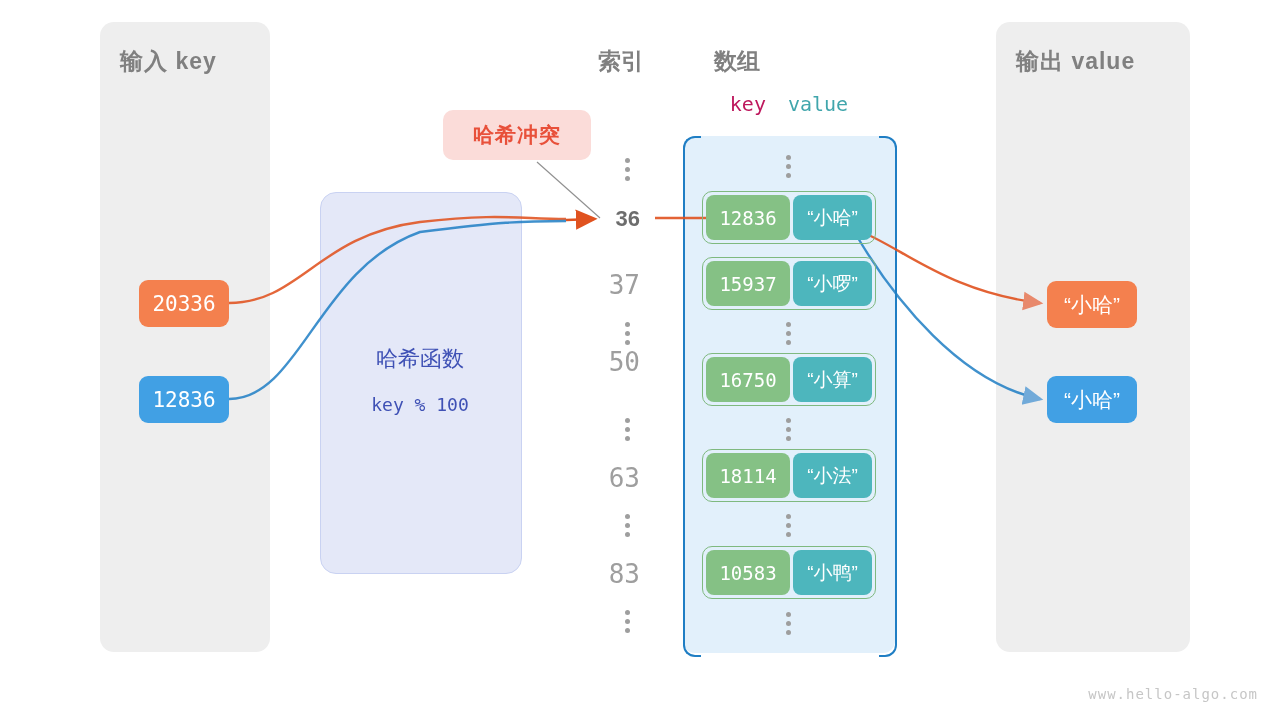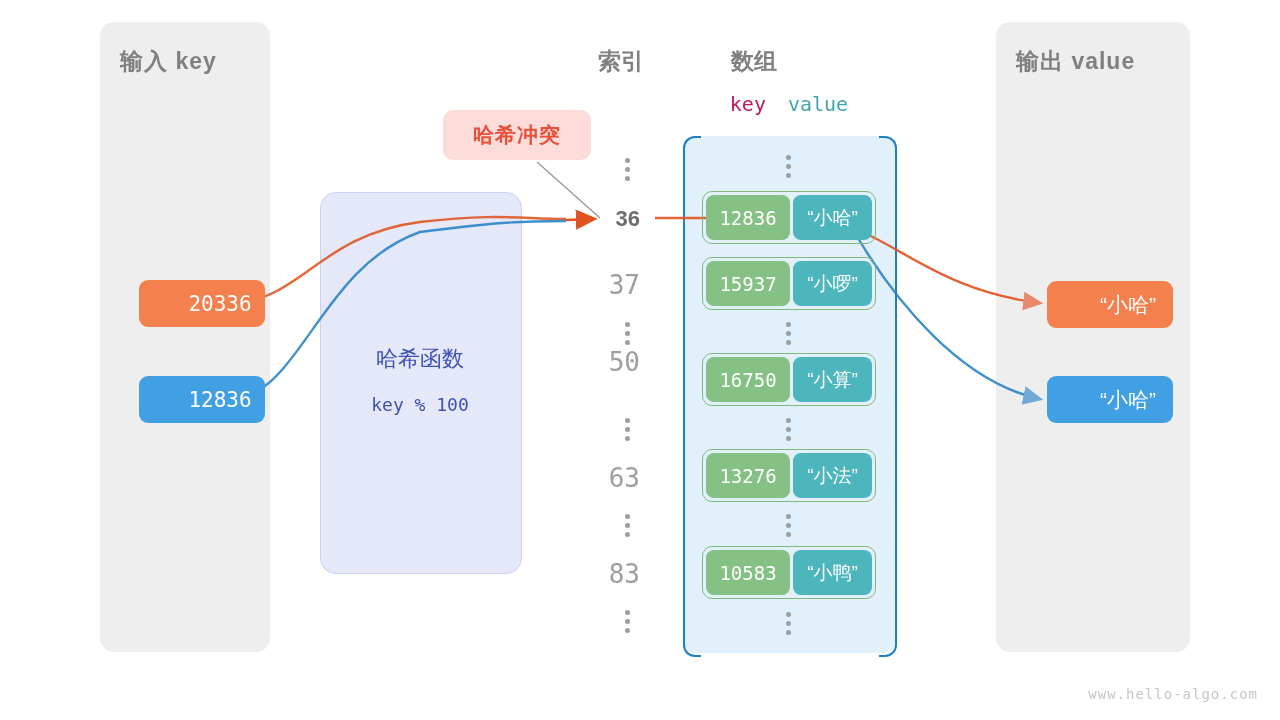--- a/index.html
+++ b/index.html
@@ -38,21 +38,21 @@
 
   
   .col-header {
     position: absolute;
     font-size: 23px;
     font-weight: bold;
     color: #808080;
     white-space: nowrap;
   }
   #hdr-index { left: 598px; top: 46px; }
-  #hdr-array { left: 731px; top: 46px; }
+  #hdr-array { left: 714px; top: 46px; }
 
   #hdr-kv {
     position: absolute;
     left: 683px; top: 92px;
     width: 212px;
     text-align: center;
     font-family: "DejaVu Sans Mono", monospace;
     font-size: 20px;
     white-space: nowrap;
   }
@@ -102,21 +102,20 @@
 
   
   .chip {
     position: absolute;
     width: 90px; height: 47px;
     border-radius: 9px;
     display: flex; align-items: center; justify-content: center;
     color: #ffffff;
     font-size: 21px;
     white-space: nowrap;
-    padding-left: 36px;
   }
   .chip.mono { font-family: "DejaVu Sans Mono", monospace; }
   .chip.orange { background: #f4804e; }
   .chip.blue   { background: #41a0e4; }
   #in-key-0  { left: 139px; top: 280px; }
   #in-key-1  { left: 139px; top: 376px; }
   #out-val-0 { left: 1047px; top: 281px; }
   #out-val-1 { left: 1047px; top: 376px; }
 
   
@@ -336,21 +335,21 @@
   </div>
   <div class="pair" style="top:257px">
     <div class="cell k">15937</div>
     <div class="cell v">“小啰”</div>
   </div>
   <div class="pair" style="top:353px">
     <div class="cell k">16750</div>
     <div class="cell v">“小算”</div>
   </div>
   <div class="pair" style="top:449px">
-    <div class="cell k">13276</div>
+    <div class="cell k">18114</div>
     <div class="cell v">“小法”</div>
   </div>
   <div class="pair" style="top:546px">
     <div class="cell k">10583</div>
     <div class="cell v">“小鸭”</div>
   </div>
 
   <div id="watermark">www.hello-algo.com</div>
 
 </div>

